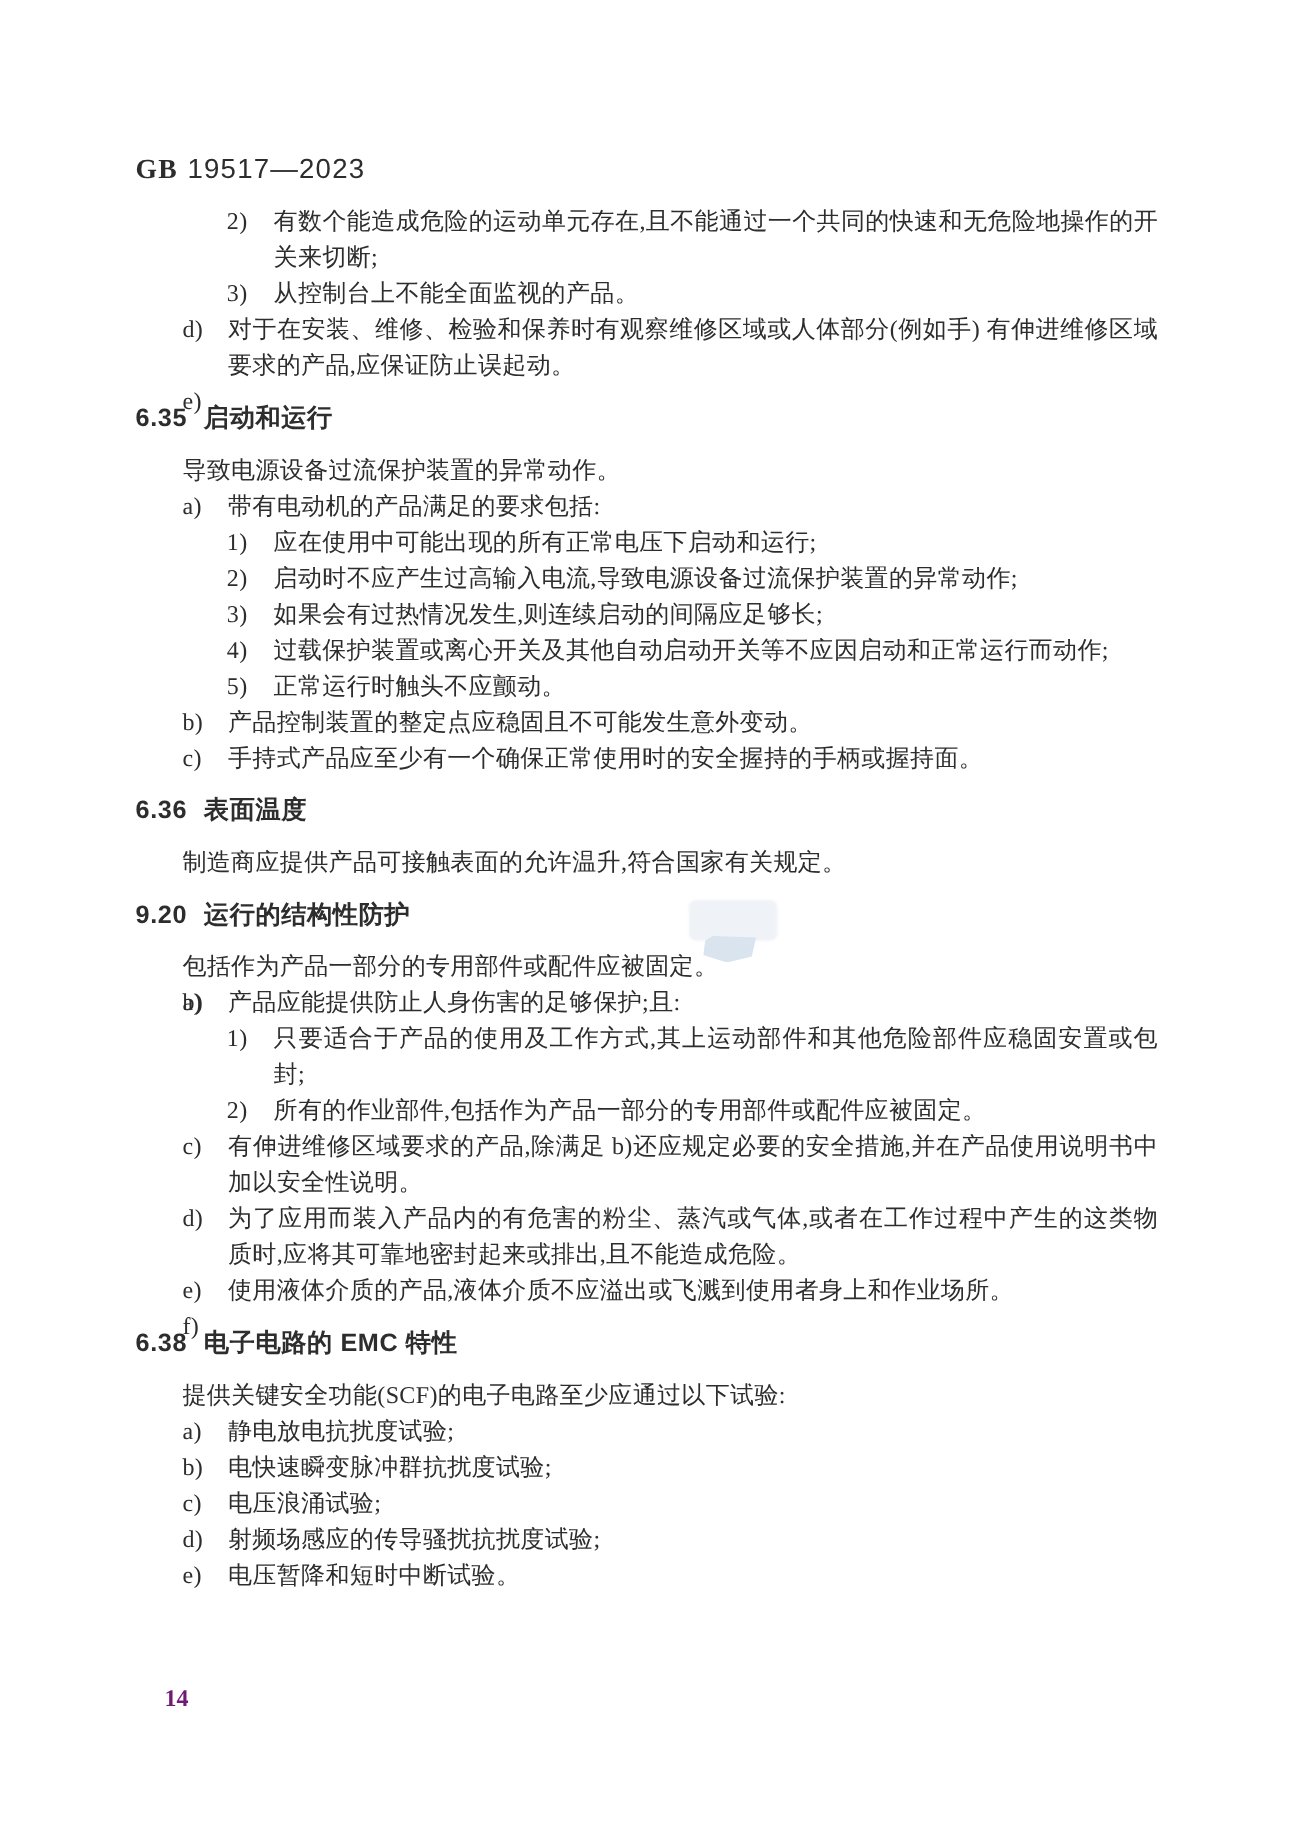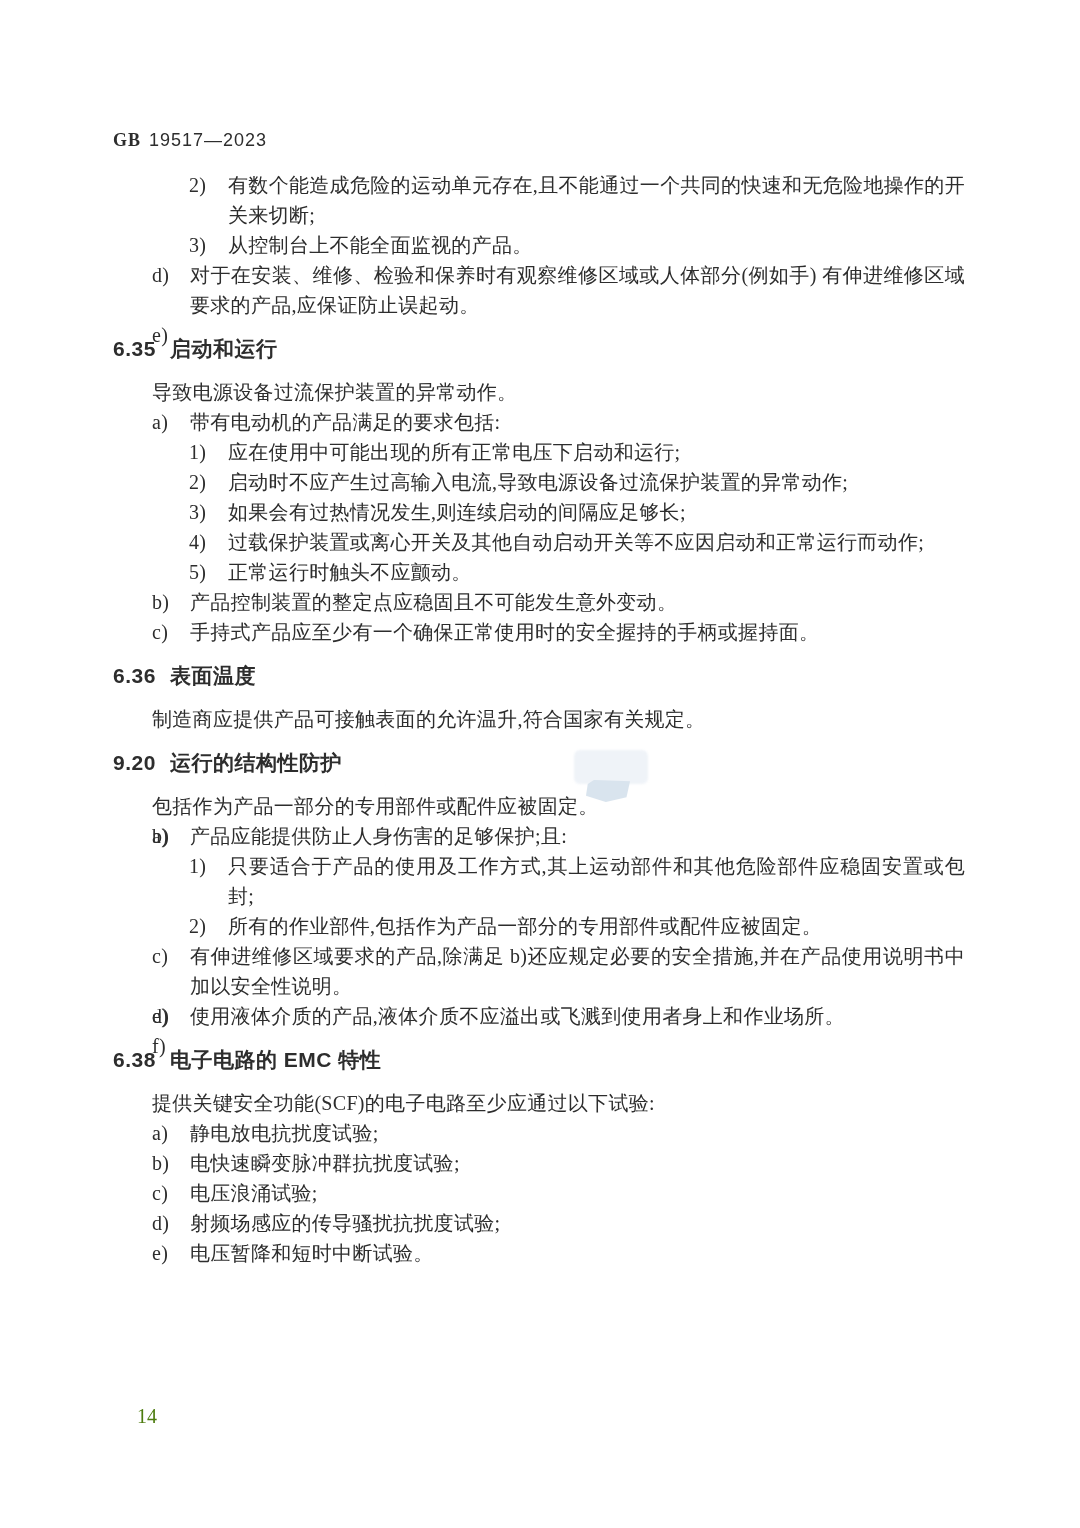--- a/index.html
+++ b/index.html
@@ -14,21 +14,21 @@
     background: #ffffff;
     overflow: hidden;
     font-family: "Liberation Serif", "DejaVu Serif", serif;
     color: #2d2d2d;
   }
   
   .doc-header {
     position: absolute;
     left: 113px;
     top: 127px;
-    font-size: 18px;
+    font-size: 23px;
     line-height: 26px;
     white-space: nowrap;
     z-index: 3;
   }
   .doc-header .gb {
     font-weight: 700;
     font-family: "Liberation Serif", "DejaVu Serif", serif;
     letter-spacing: 1px;
   }
   .doc-header .num {
@@ -71,22 +71,23 @@
   .item.l1 .marker { left: 39px; }
   .item.l2 { padding-left: 115px; }
   .item.l2 .marker { left: 76px; }
   
   .page-number {
     position: absolute;
     left: 137px;
     top: 1403px;
     font-size: 20px;
     line-height: 26px;
-    color: #4d7c0f;
+    color: #701a75;
     z-index: 2;
+    font-weight: bold;
   }
   
   .watermark {
     position: absolute;
     left: 572px;
     top: 750px;
     width: 80px;
     height: 56px;
     z-index: 1;
   }
@@ -151,21 +152,21 @@
       <div class="block heading">
         <span>9.20</span>
         <span>运行的结构性防护</span>
       </div>
       <div class="block para"><span>包括作为产品一部分的专用部件或配件应被固定。</span></div>
       <div class="block item l1"><span class="marker">a)</span></div>
       <div class="block item l1"><span class="marker">b)</span><span>产品应能提供防止人身伤害的足够保护;且:</span></div>
       <div class="block item l2"><span class="marker">1)</span><span>只要适合于产品的使用及工作方式,其上运动部件和其他危险部件应稳固安置或包封;</span></div>
       <div class="block item l2"><span class="marker">2)</span><span>所有的作业部件,包括作为产品一部分的专用部件或配件应被固定。</span></div>
       <div class="block item l1"><span class="marker">c)</span><span>有伸进维修区域要求的产品,除满足 b)还应规定必要的安全措施,并在产品使用说明书中加以安全性说明。</span></div>
-      <div class="block item l1"><span class="marker">d)</span></div>
+      <div class="block item l1"><span class="marker">d)</span><span>为了应用而装入产品内的有危害的粉尘、蒸汽或气体,或者在工作过程中产生的这类物质时,应将其可靠地密封起来或排出,且不能造成危险。</span></div>
       <div class="block item l1"><span class="marker">e)</span><span>使用液体介质的产品,液体介质不应溢出或飞溅到使用者身上和作业场所。</span></div>
       <div class="block item l1"><span class="marker">f)</span></div>
       <div class="block heading">
         <span>6.38</span>
         <span>电子电路的 EMC 特性</span>
       </div>
       <div class="block para"><span>提供关键安全功能(SCF)的电子电路至少应通过以下试验:</span></div>
       <div class="block item l1"><span class="marker">a)</span><span>静电放电抗扰度试验;</span></div>
       <div class="block item l1"><span class="marker">b)</span><span>电快速瞬变脉冲群抗扰度试验;</span></div>
       <div class="block item l1"><span class="marker">c)</span><span>电压浪涌试验;</span></div>

